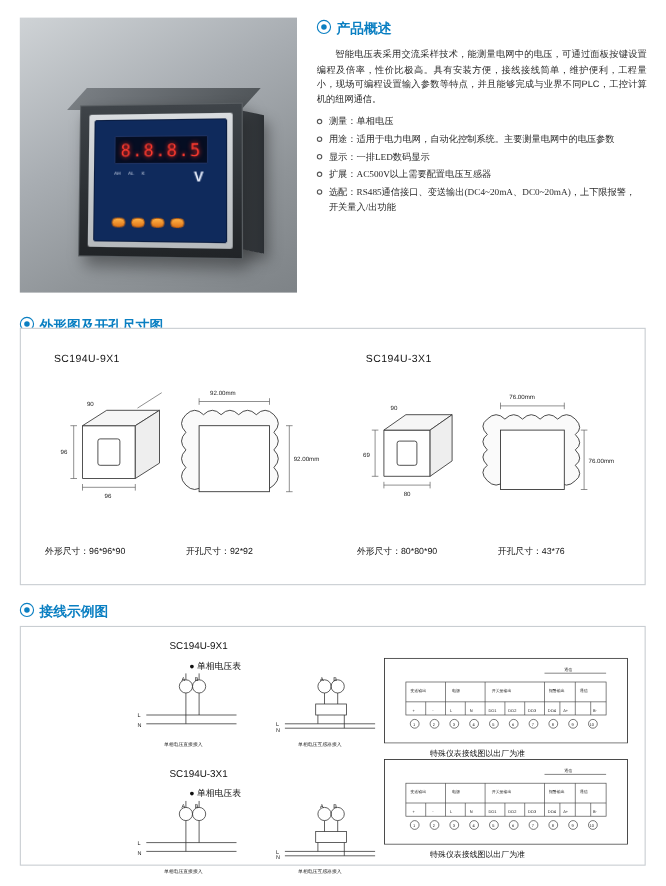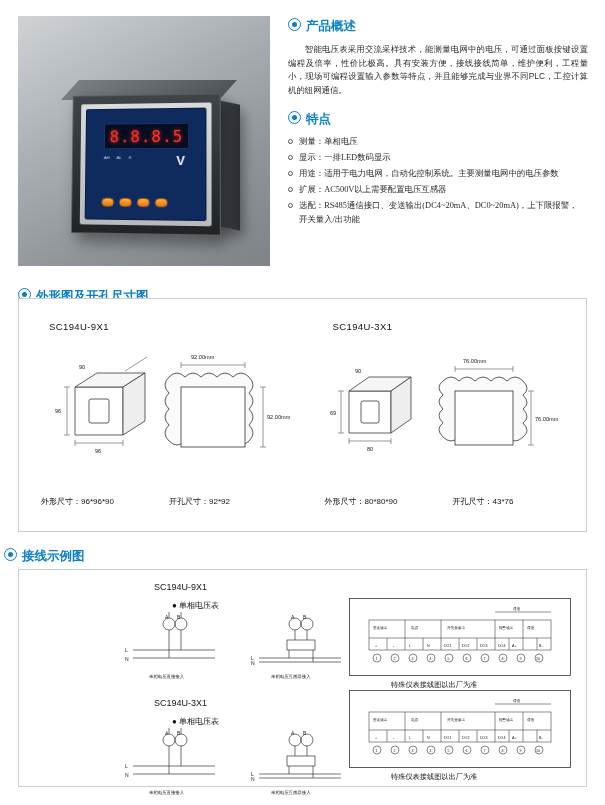--- a/index.html
+++ b/index.html
@@ -122,21 +122,21 @@
     position: absolute; top: 22px; left: 30px;
     font-size: 9.5px; color: #111; letter-spacing: .4px;
   }
   .dim-caption {
     position: absolute; bottom: 24px; font-size: 8px; color: #111;
   }
   .cap-a { left: 22px; margin-top: 40px; }
   .cap-b { left: 150px; }
 
   
-  .sec3-head { position: absolute; left: 4px; top: 548px; }
+  .sec3-head { position: absolute; left: 18px; top: 548px; }
   .box3 {
     position: absolute; left: 18px; top: 569px; width: 569px; height: 218px;
     border: 1px solid #c9ced2; background: #fff;
   }
   .wire-title { position: absolute; font-size: 9px; color: #111; }
   .wire-sub { position: absolute; font-size: 8px; color: #111; margin-left: 33px; }
   .wire-note { position: absolute; font-size: 7.2px; color: #111; }
 
   svg { display: block; }
   .ttxt { font-size: 4.4px; fill: #222; font-family: "Liberation Sans", sans-serif; }
@@ -177,28 +177,24 @@
     </div>
   </div>
 
   <div class="col-right">
     <div class="sec-head">
       <span class="bullet"></span>
       <span>产品概述</span>
     </div>
     <p class="para">智能电压表采用交流采样技术，能测量电网中的电压，可通过面板按键设置编程及倍率，性价比极高。具有安装方便，接线接线简单，维护便利，工程量小，现场可编程设置输入参数等特点，并且能够完成与业界不同PLC，工控计算机的纽网通信。</p>
 
-    <div class="sec-head feat-head">
-      <span class="bullet"></span>
-      <span>特点</span>
-    </div>
     <ul class="feat-list">
       <li><span class="dot"></span><span>测量：单相电压</span></li>
+      <li><span class="dot"></span><span>用途：适用于电力电网，自动化控制系统。主要测量电网中的电压参数</span></li>
       <li><span class="dot"></span><span>显示：一排LED数码显示</span></li>
-      <li><span class="dot"></span><span>用途：适用于电力电网，自动化控制系统。主要测量电网中的电压参数</span></li>
       <li><span class="dot"></span><span>扩展：AC500V以上需要配置电压互感器</span></li>
       <li><span class="dot"></span><span>选配：RS485通信接口、变送输出(DC4~20mA、DC0~20mA)，上下限报警，</span><span class="sub">开关量入/出功能</span></li>
     </ul>
   </div>
 
   <div class="sec-head sec2-head">
     <span class="bullet"></span>
     <span>外形图及开孔尺寸图</span>
   </div>
 

